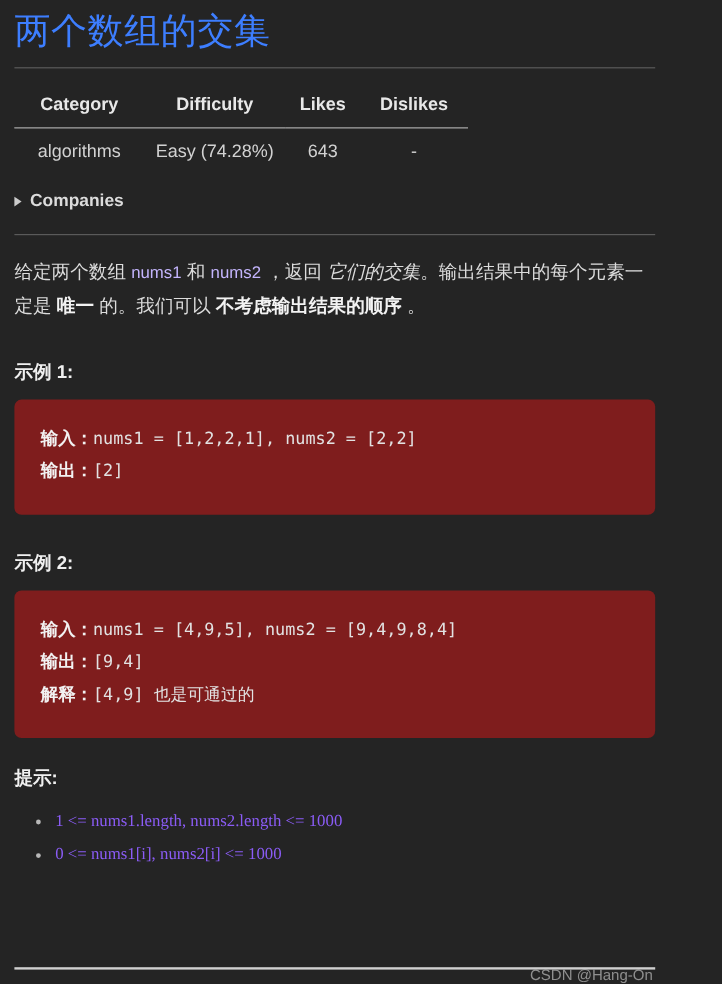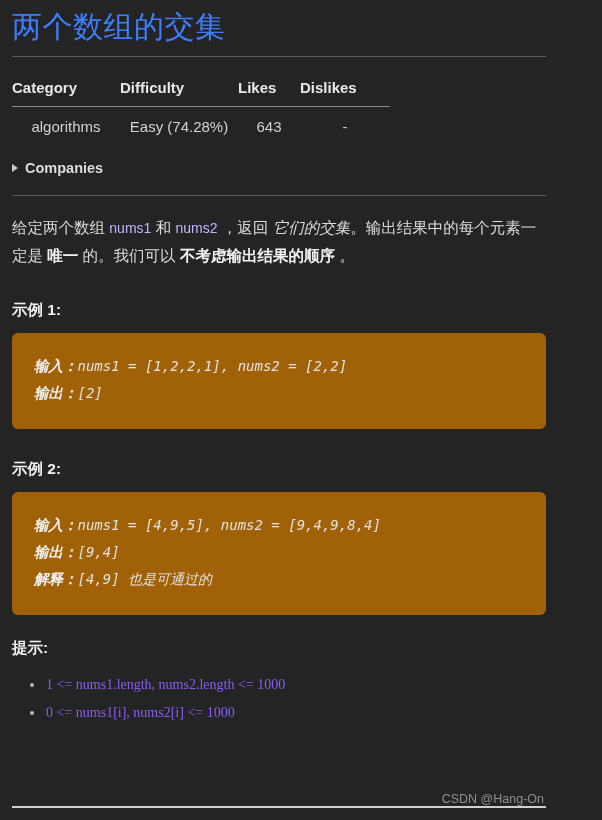--- a/index.html
+++ b/index.html
@@ -52,21 +52,21 @@
   
   .meta-table {
     margin-top: 22px;
     border-collapse: collapse;
     table-layout: fixed;
   }
   .meta-table th {
     font-size: 15px;
     font-weight: bold;
     color: #e8e8e8;
-    text-align: left;
+    text-align: center;
     padding: 0 0 10px 0;
     border-bottom: 1px solid #8a8a8a;
     white-space: nowrap;
   }
   .meta-table td {
     font-size: 15px;
     font-weight: 400;
     color: #d2d2d2;
     text-align: center;
     padding: 11px 0 0 0;
@@ -121,30 +121,29 @@
 
   
   .example-heading {
     margin: 30px 0 0 0;
     font-size: 15.5px;
     font-weight: bold;
     color: #f0f0f0;
   }
   .code-block {
     margin: 12px 0 0 0;
-    background: #a16207;
+    background: #7f1d1d;
     border-radius: 6px;
     padding: 20px 22px 22px 22px;
     font-family: "DejaVu Sans Mono", "Liberation Mono", monospace;
     font-size: 14px;
     line-height: 1.85;
     color: #e2e2e2;
     white-space: pre-wrap;
     word-break: break-word;
-    font-style: italic;
   }
   .code-block .lbl {
     font-family: "Liberation Sans", "DejaVu Sans", sans-serif;
     font-weight: bold;
     color: #f2f2f2;
     font-size: 14.5px;
   }
   .code-line { display: block; }
 
   
@@ -174,21 +173,21 @@
     width: 4px;
     height: 4px;
     border-radius: 50%;
     background: #b8b8b8;
   }
 
   
   .watermark {
     position: absolute;
     right: 14px;
-    bottom: 14px;
+    bottom: 0;
     font-size: 12.5px;
     color: #8f8f8f;
     font-family: "Liberation Sans", "DejaVu Sans", sans-serif;
   }
 </style>
 </head>
 <body>
 
 <div class="page">
 

